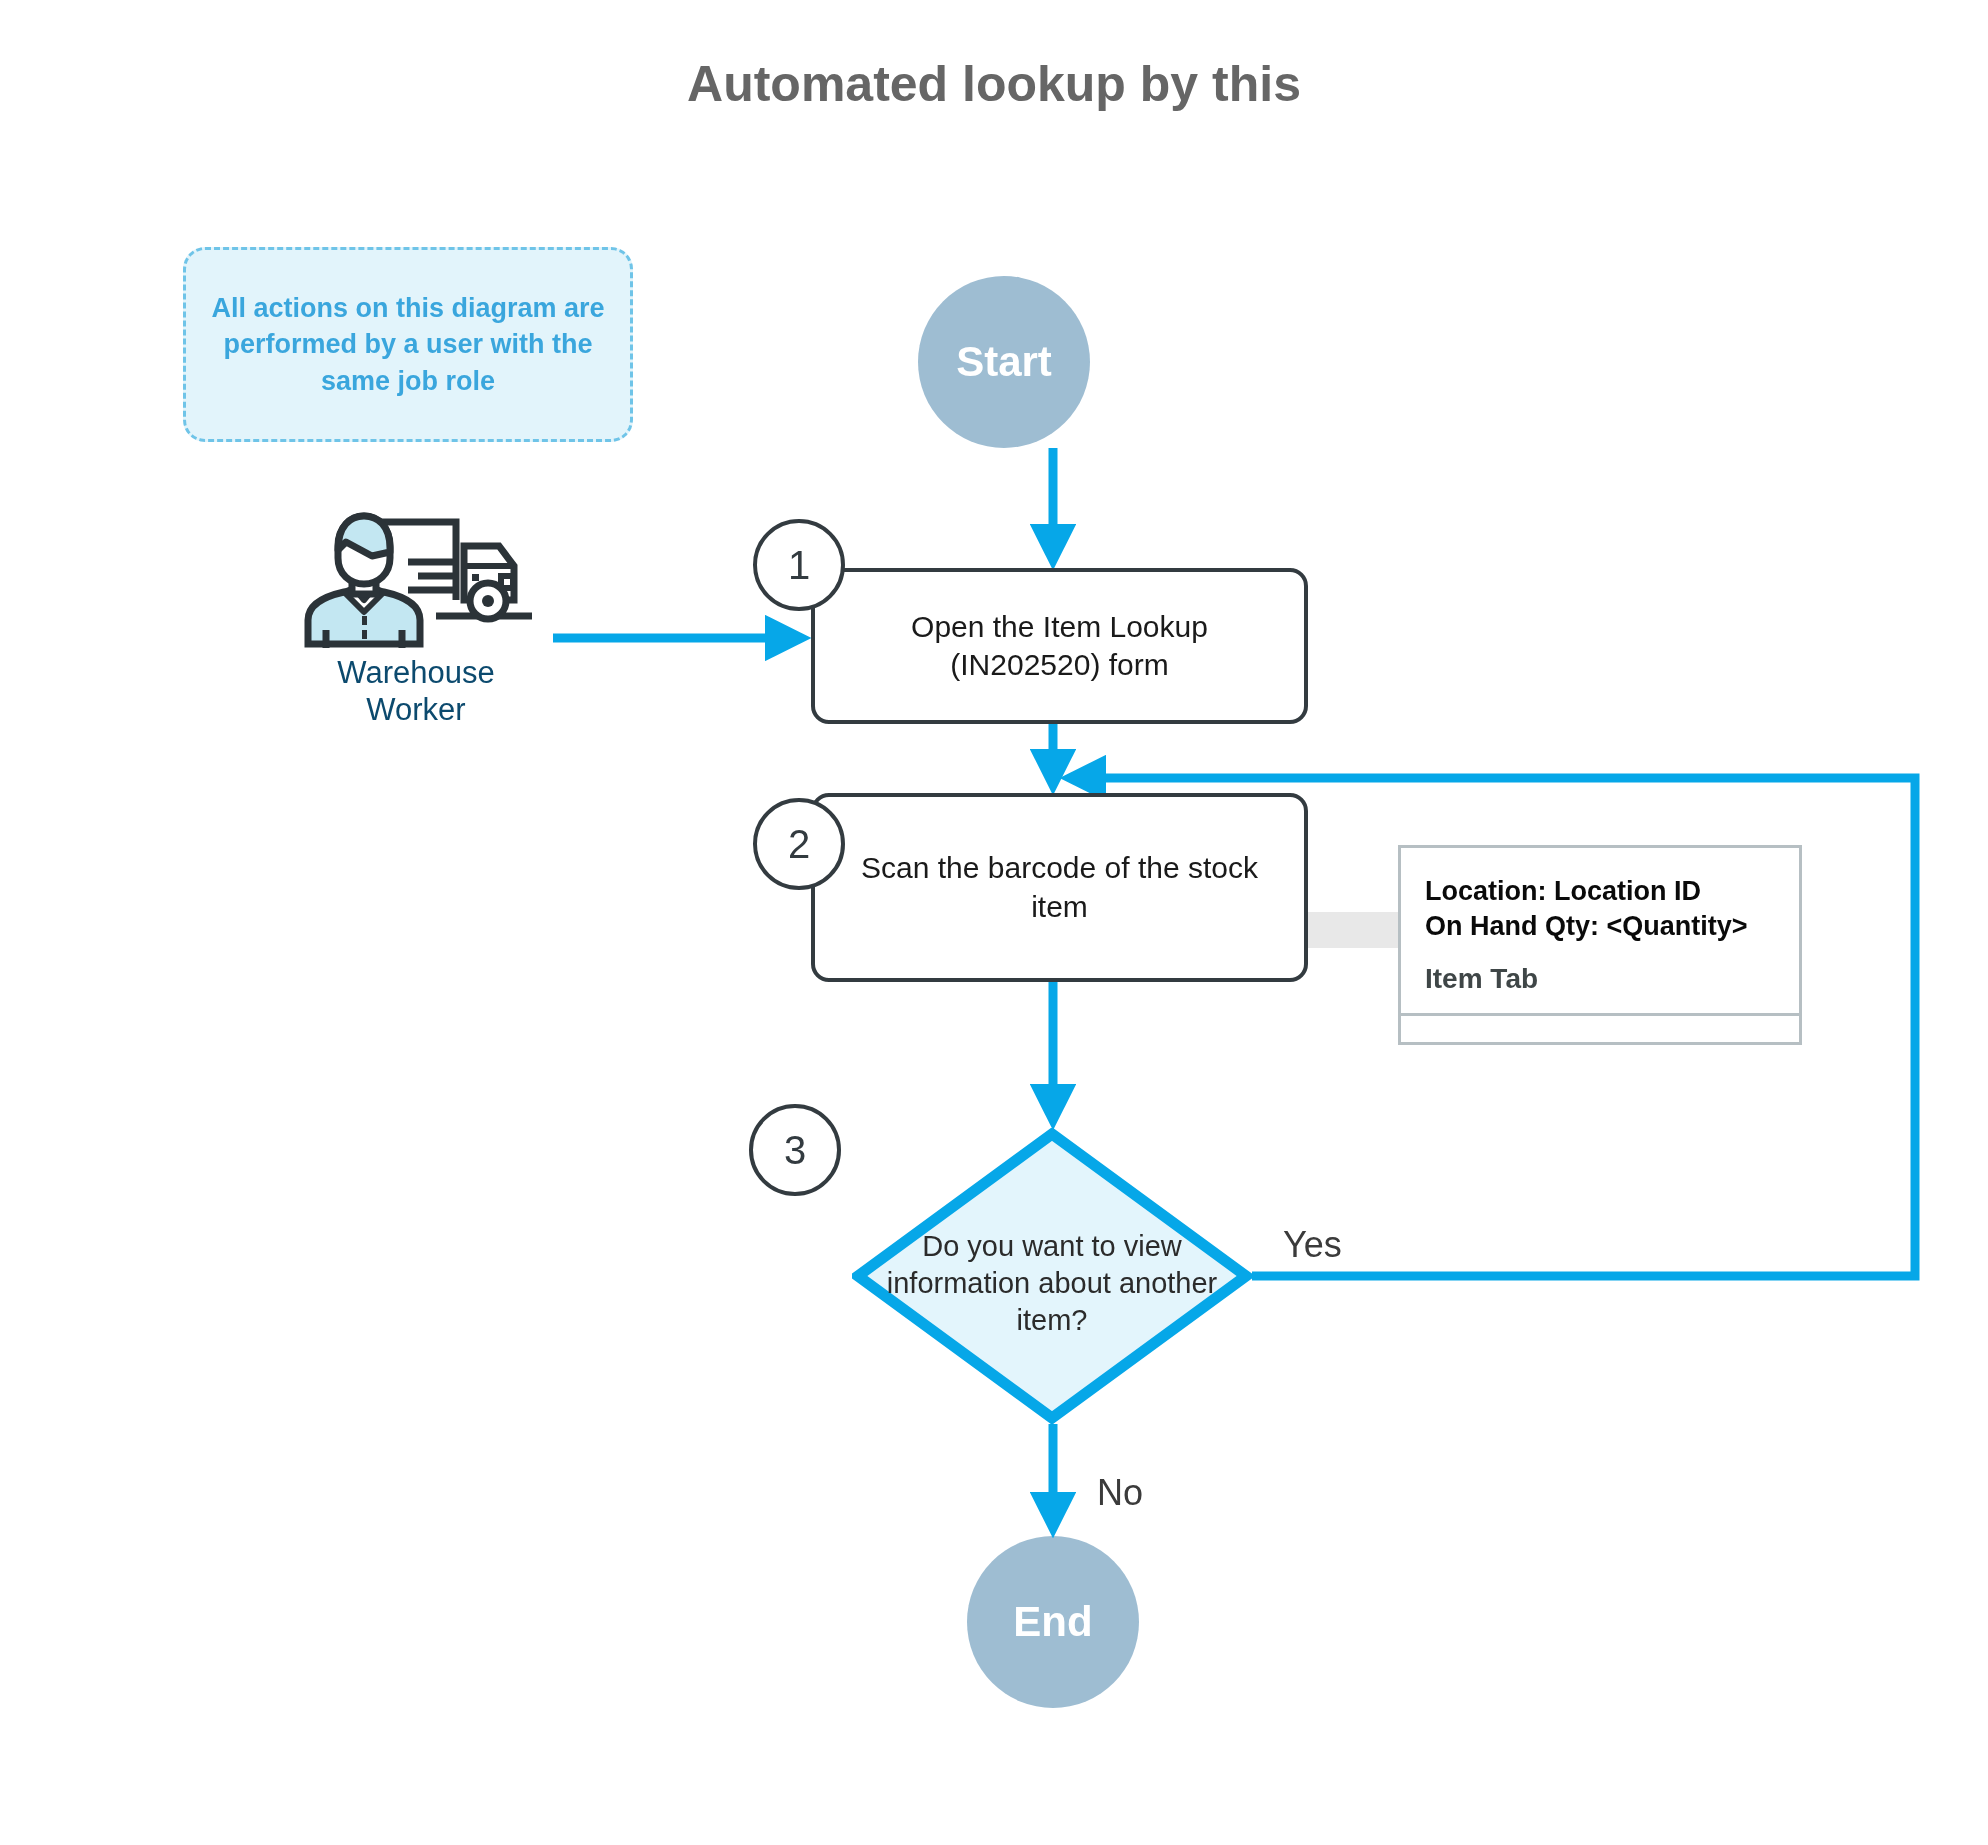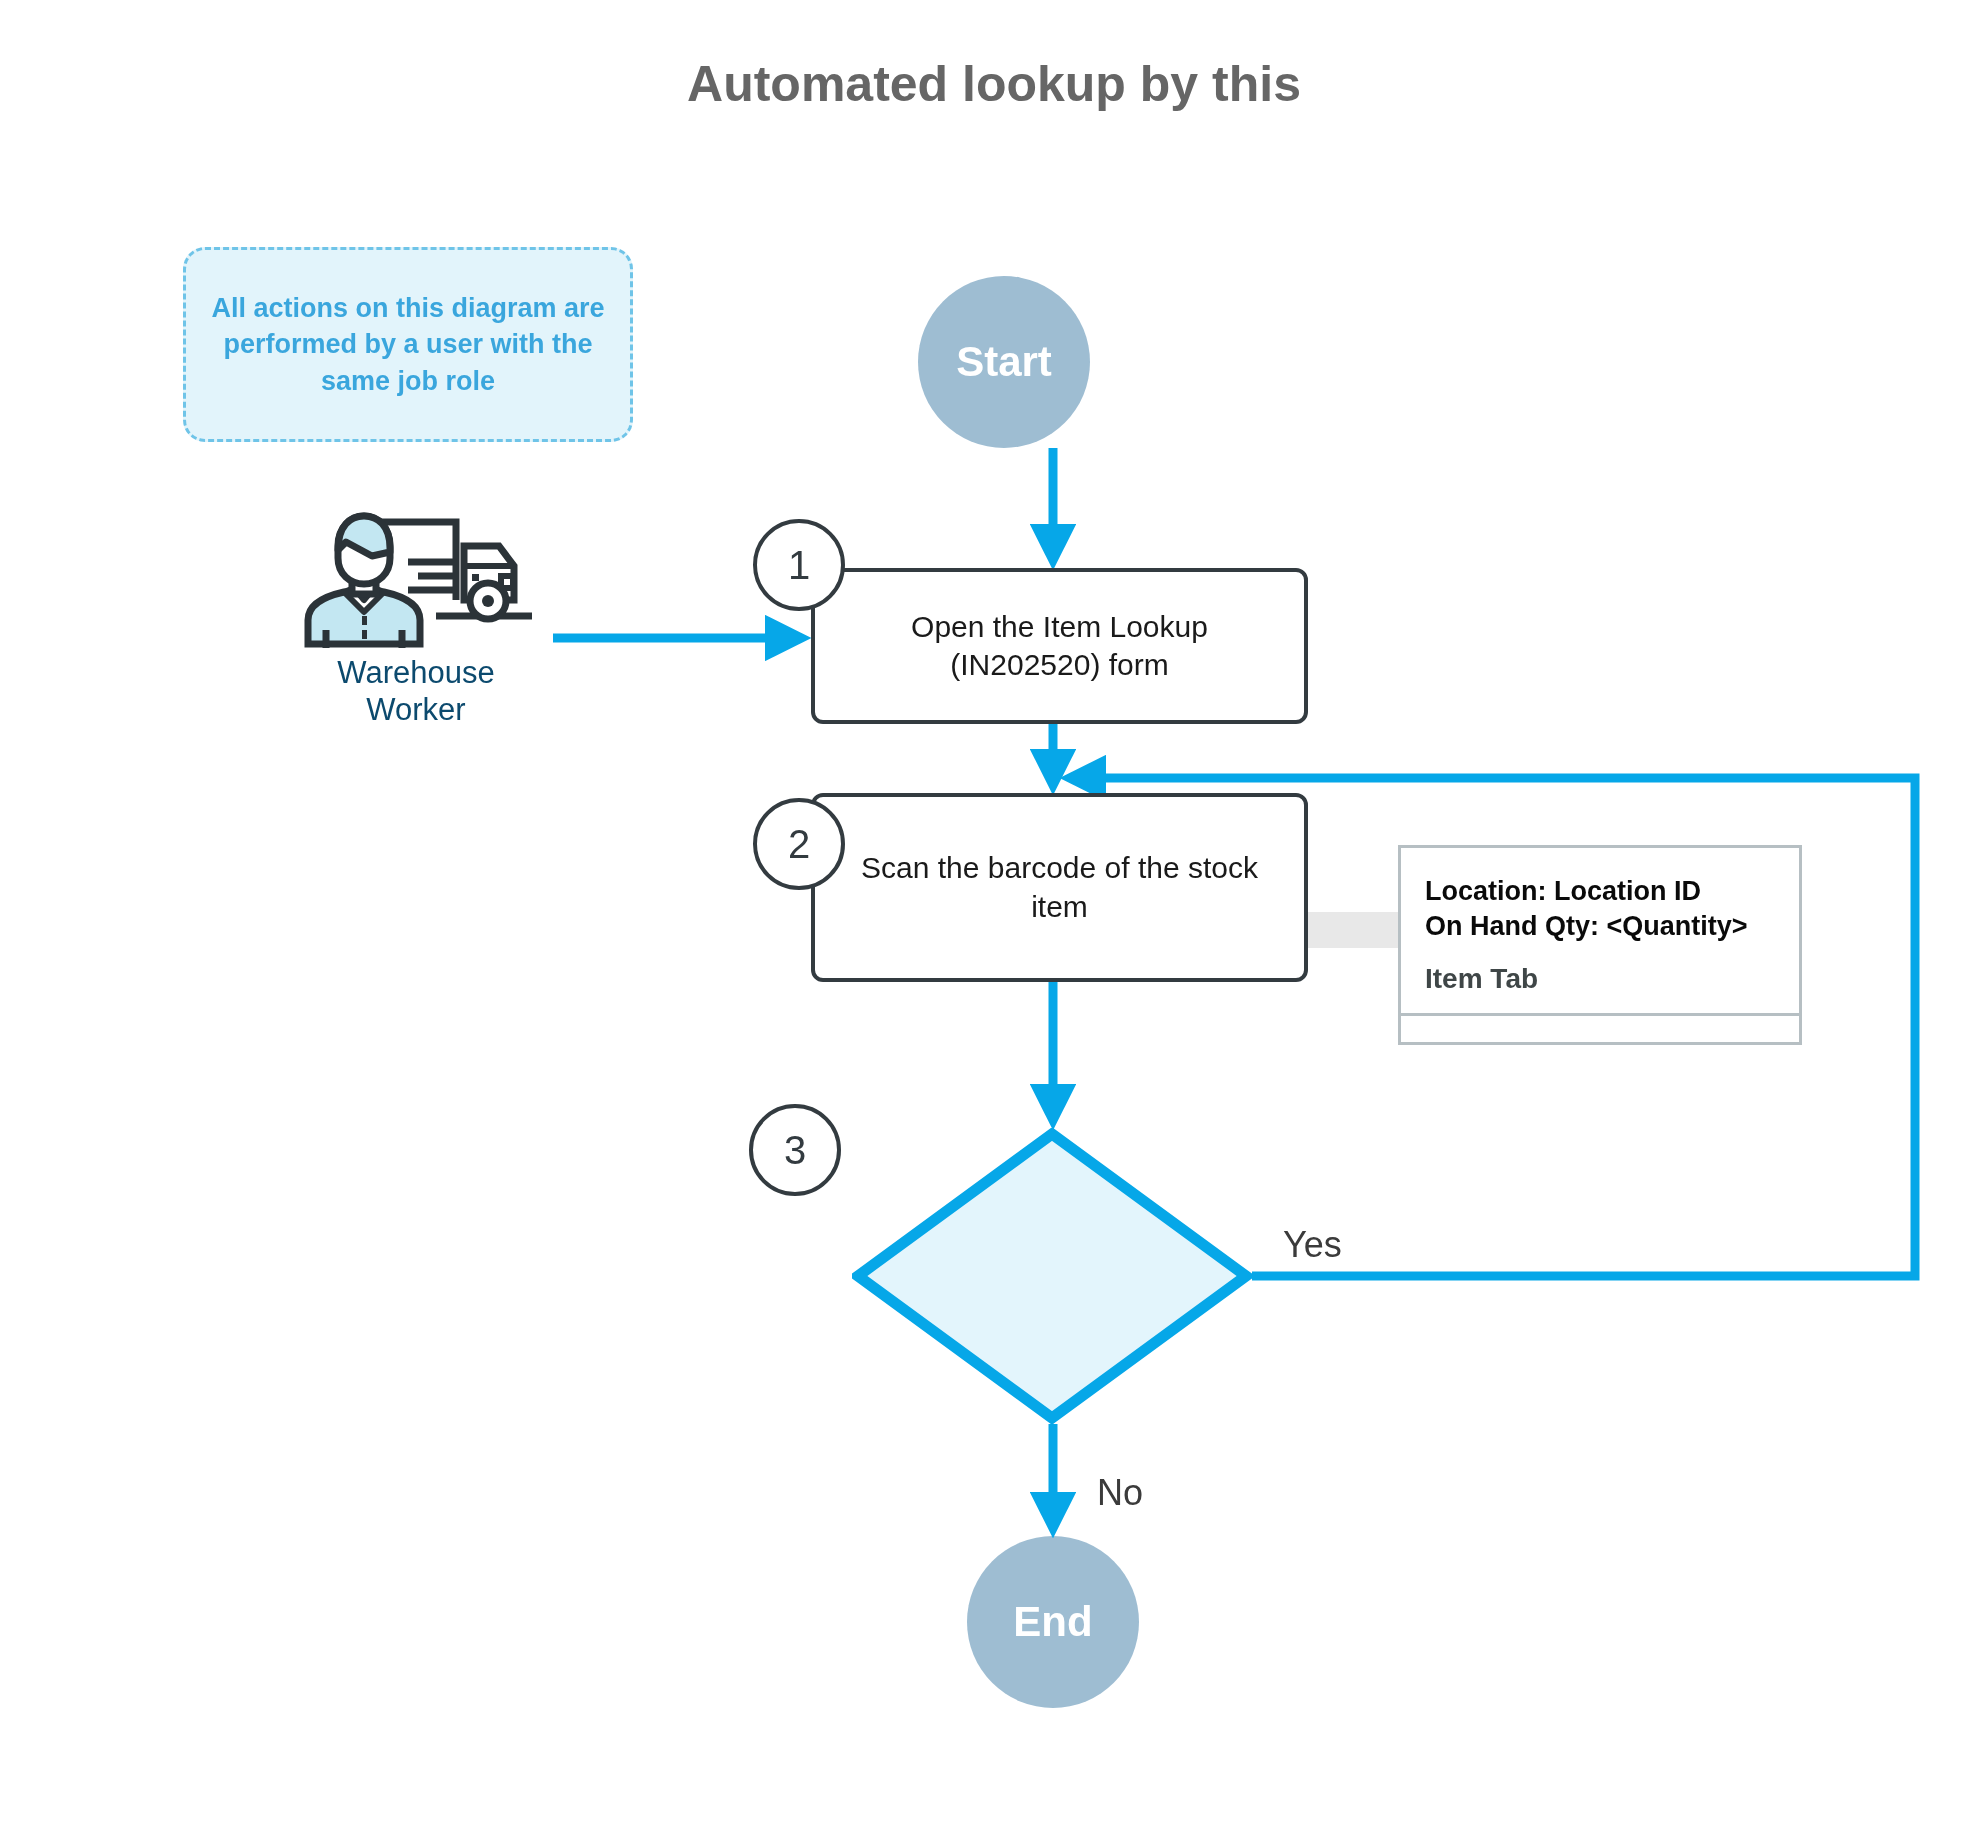--- a/index.html
+++ b/index.html
@@ -77,21 +77,21 @@
     font-size: 42px;
   }
   #start-node { left: 918px; top: 276px; width: 172px; height: 172px; }
   #end-node   { left: 967px; top: 1536px; width: 172px; height: 172px; }
 
   
   .process-box {
     box-sizing: border-box;
     background: #ffffff;
     border: 4px solid #333b40;
-    border-radius: 12px;
+    border-radius: 18px;
     display: flex;
     align-items: center;
     justify-content: center;
     z-index: 5;
   }
   .process-text {
     font-size: 30px;
     color: #1a1a1a;
     text-align: center;
     line-height: 1.28;
@@ -269,20 +269,21 @@
       <div>On Hand Qty: &lt;Quantity&gt;</div>
     </div>
     <div id="item-tab-header">Item Tab</div>
   </div>
 
   <div class="abs step-badge" id="step-badge-3">3</div>
 
   <svg class="abs" id="decision-shape" viewBox="0 0 400 296">
     <polygon points="200,6 394,148 200,290 6,148" fill="#e3f5fc" stroke="#06a7e8" stroke-width="11"></polygon>
   </svg>
+  <div class="abs" id="decision-text">Do you want to view information about another item?</div>
 
   <div class="abs edge-label" id="label-yes">Yes</div>
   <div class="abs edge-label" id="label-no">No</div>
 
   <div class="abs terminator" id="end-node">
     <span>End</span>
   </div>
 
 </div>
 

